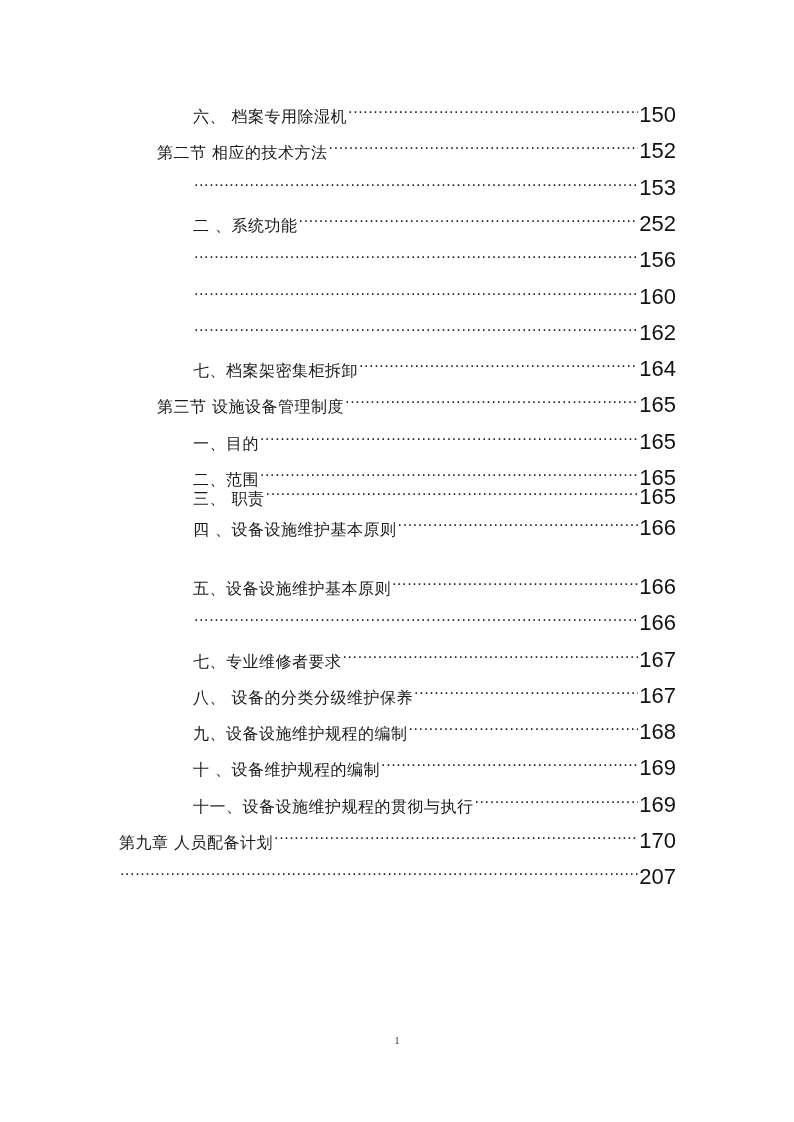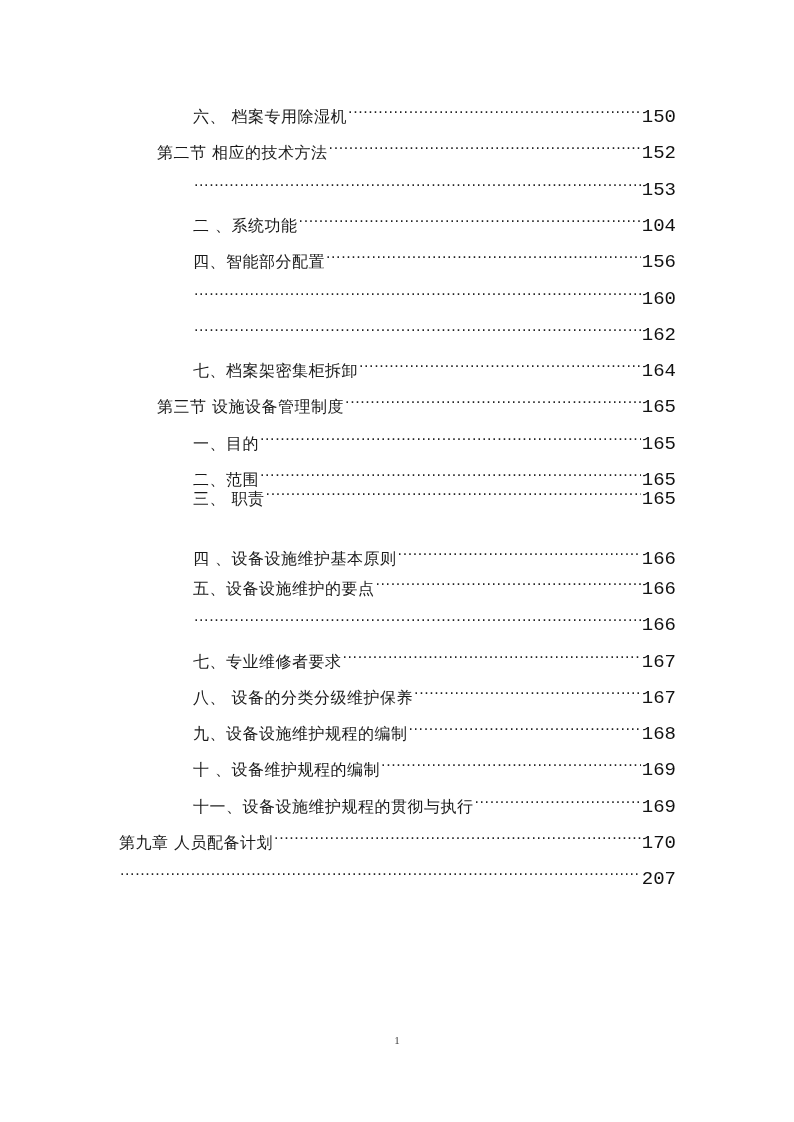--- a/index.html
+++ b/index.html
@@ -58,22 +58,22 @@
       bottom: 6px;
       font-family: "Liberation Sans", sans-serif;
       font-size: 16px;
       line-height: 16px;
       letter-spacing: 0.6px;
       white-space: nowrap;
       color: #222;
     }
     .toc-page {
       flex: 0 0 auto;
-      font-family: Liberation Mono, monospace;
-      font-size: 19px;
+      font-family: Liberation Sans, sans-serif;
+      font-size: 22px;
       color: #111;
     }
     .footer-page {
       position: absolute;
       top: 1034px;
       left: 0;
       width: 794px;
       text-align: center;
       font-family: "Liberation Serif", serif;
       font-size: 11px;
@@ -95,24 +95,23 @@
       <span class="toc-leader"></span>
       <span class="toc-page">152</span>
     </div>
     <div class="toc-row lvl2" style="top:72.6px">
       <span class="toc-leader"></span>
       <span class="toc-page">153</span>
     </div>
     <div class="toc-row lvl2" style="top:108.9px">
       <span class="toc-title">二 、系统功能</span>
       <span class="toc-leader"></span>
-      <span class="toc-page">104</span>
+      <span class="toc-page">252</span>
     </div>
     <div class="toc-row lvl2" style="top:145.2px">
-      <span class="toc-title">四、智能部分配置</span>
       <span class="toc-leader"></span>
       <span class="toc-page">156</span>
     </div>
     <div class="toc-row lvl2" style="top:181.5px">
       <span class="toc-leader"></span>
       <span class="toc-page">160</span>
     </div>
     <div class="toc-row lvl2" style="top:217.8px">
       <span class="toc-leader"></span>
       <span class="toc-page">162</span>
@@ -135,27 +134,27 @@
     <div class="toc-row lvl2" style="top:363px">
       <span class="toc-title">二、范围</span>
       <span class="toc-leader"></span>
       <span class="toc-page">165</span>
     </div>
     <div class="toc-row lvl2" style="top:382px">
       <span class="toc-title">三、 职责</span>
       <span class="toc-leader"></span>
       <span class="toc-page">165</span>
     </div>
-    <div class="toc-row lvl2" style="top:442px">
+    <div class="toc-row lvl2" style="top:413px">
       <span class="toc-title">四 、设备设施维护基本原则</span>
       <span class="toc-leader"></span>
       <span class="toc-page">166</span>
     </div>
     <div class="toc-row lvl2" style="top:471.9px">
-      <span class="toc-title">五、设备设施维护的要点</span>
+      <span class="toc-title">五、设备设施维护基本原则</span>
       <span class="toc-leader"></span>
       <span class="toc-page">166</span>
     </div>
     <div class="toc-row lvl2" style="top:508.2px">
       <span class="toc-leader"></span>
       <span class="toc-page">166</span>
     </div>
     <div class="toc-row lvl2" style="top:544.5px">
       <span class="toc-title">七、专业维修者要求</span>
       <span class="toc-leader"></span>

